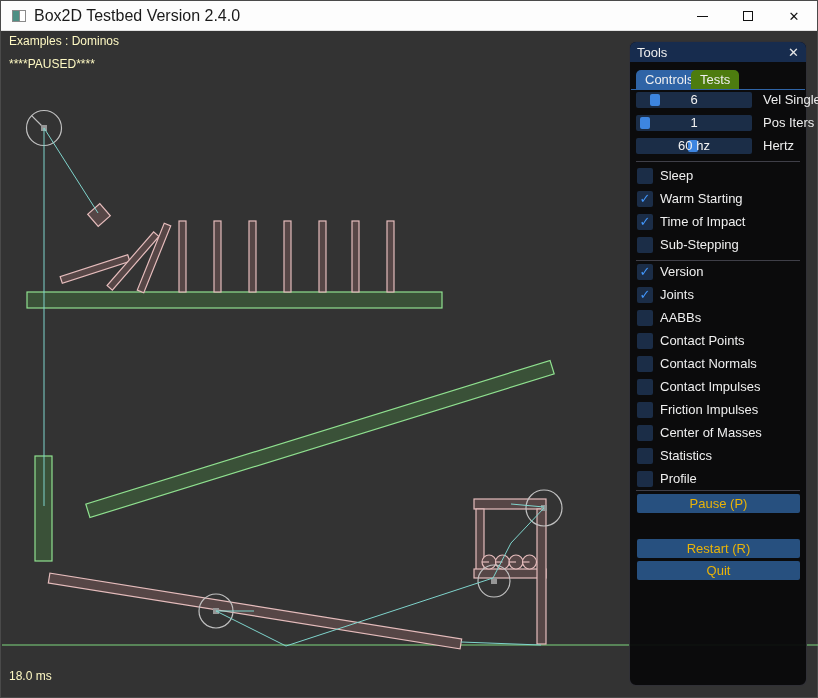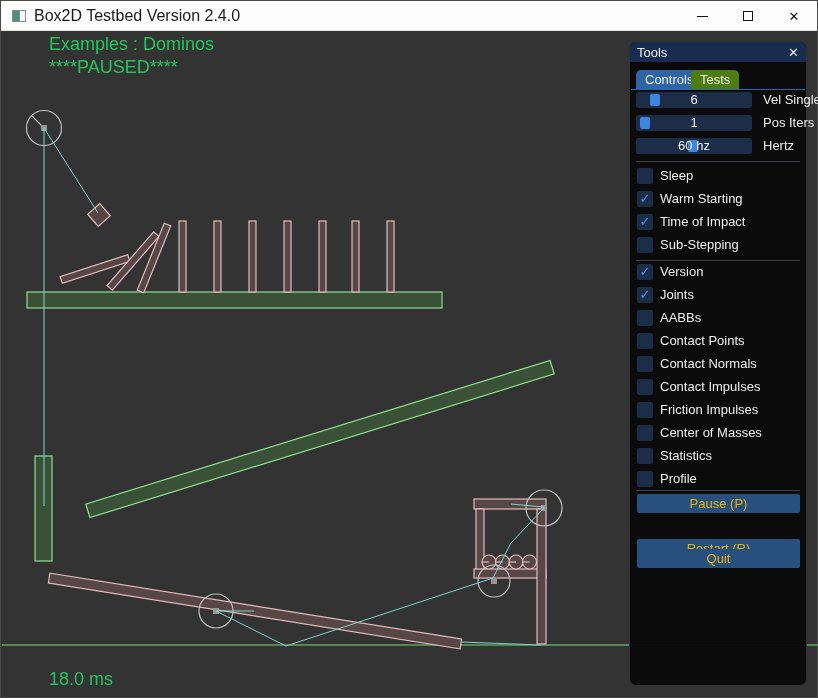--- a/index.html
+++ b/index.html
@@ -17,21 +17,21 @@
   #title-text { font-size:16px; color:#1a1a1a; margin-left:8px; }
   .win-btn { position:absolute; top:0; width:46px; height:30px; display:flex; align-items:center;
              justify-content:center; color:#111; font-size:13px; }
   #btn-min { right:92px; } #btn-max { right:46px; } #btn-close { right:0; }
   #btn-min .bar { width:11px; height:1px; background:#111; }
   #btn-max .box { width:10px; height:10px; border:1px solid #111; }
 
   
   #scene { position:absolute; inset:0; background:#333333; }
   #scene-svg { position:absolute; left:0; top:0; }
-  .overlay-text { position:absolute; left:8px; font-size:18px; color:#22c55e; z-index:10;margin-left:40px; }
+  .overlay-text { position:absolute; left:8px; font-size:12px; color:#fef9c3; z-index:10; }
   #examples-label { top:33px; }
   #paused-label   { top:56px; }
   #frame-time     { top:668px; }
 
   
   #tools-panel { position:absolute; left:628px; top:40px; width:178px; height:645px;
                  background:rgba(9,9,11,0.95); border:1px solid rgba(78,78,90,0.55);
                  border-radius:7px; z-index:20; font-size:13px; color:#efefef; }
   #panel-title { position:absolute; top:0; left:0; right:0; height:20px; background:#172c4e;
                  border-radius:6px 6px 0 0; display:flex; align-items:center; padding:0 7px; }
@@ -239,21 +239,21 @@
     </div>
     <div class="check-row" style="top:429px">
       <div class="check-box">✓</div>
       <div class="check-label">Profile</div>
     </div>
 
     <div class="separator" style="top:448px"></div>
 
     <div class="panel-btn" style="top:452px">Pause (P)</div>
     <div class="panel-btn" style="top:497px">Restart (R)</div>
-    <div class="panel-btn" style="top:507px">Quit</div>
+    <div class="panel-btn" style="top:519px">Quit</div>
   </div>
 
   <div id="titlebar">
     <div id="app-icon">
       <div class="ic-l"></div>
         <div class="ic-r"></div>
     </div>
     <div id="title-text">Box2D Testbed Version 2.4.0</div>
     <div class="win-btn" id="btn-min">
         <div class="bar"></div>

